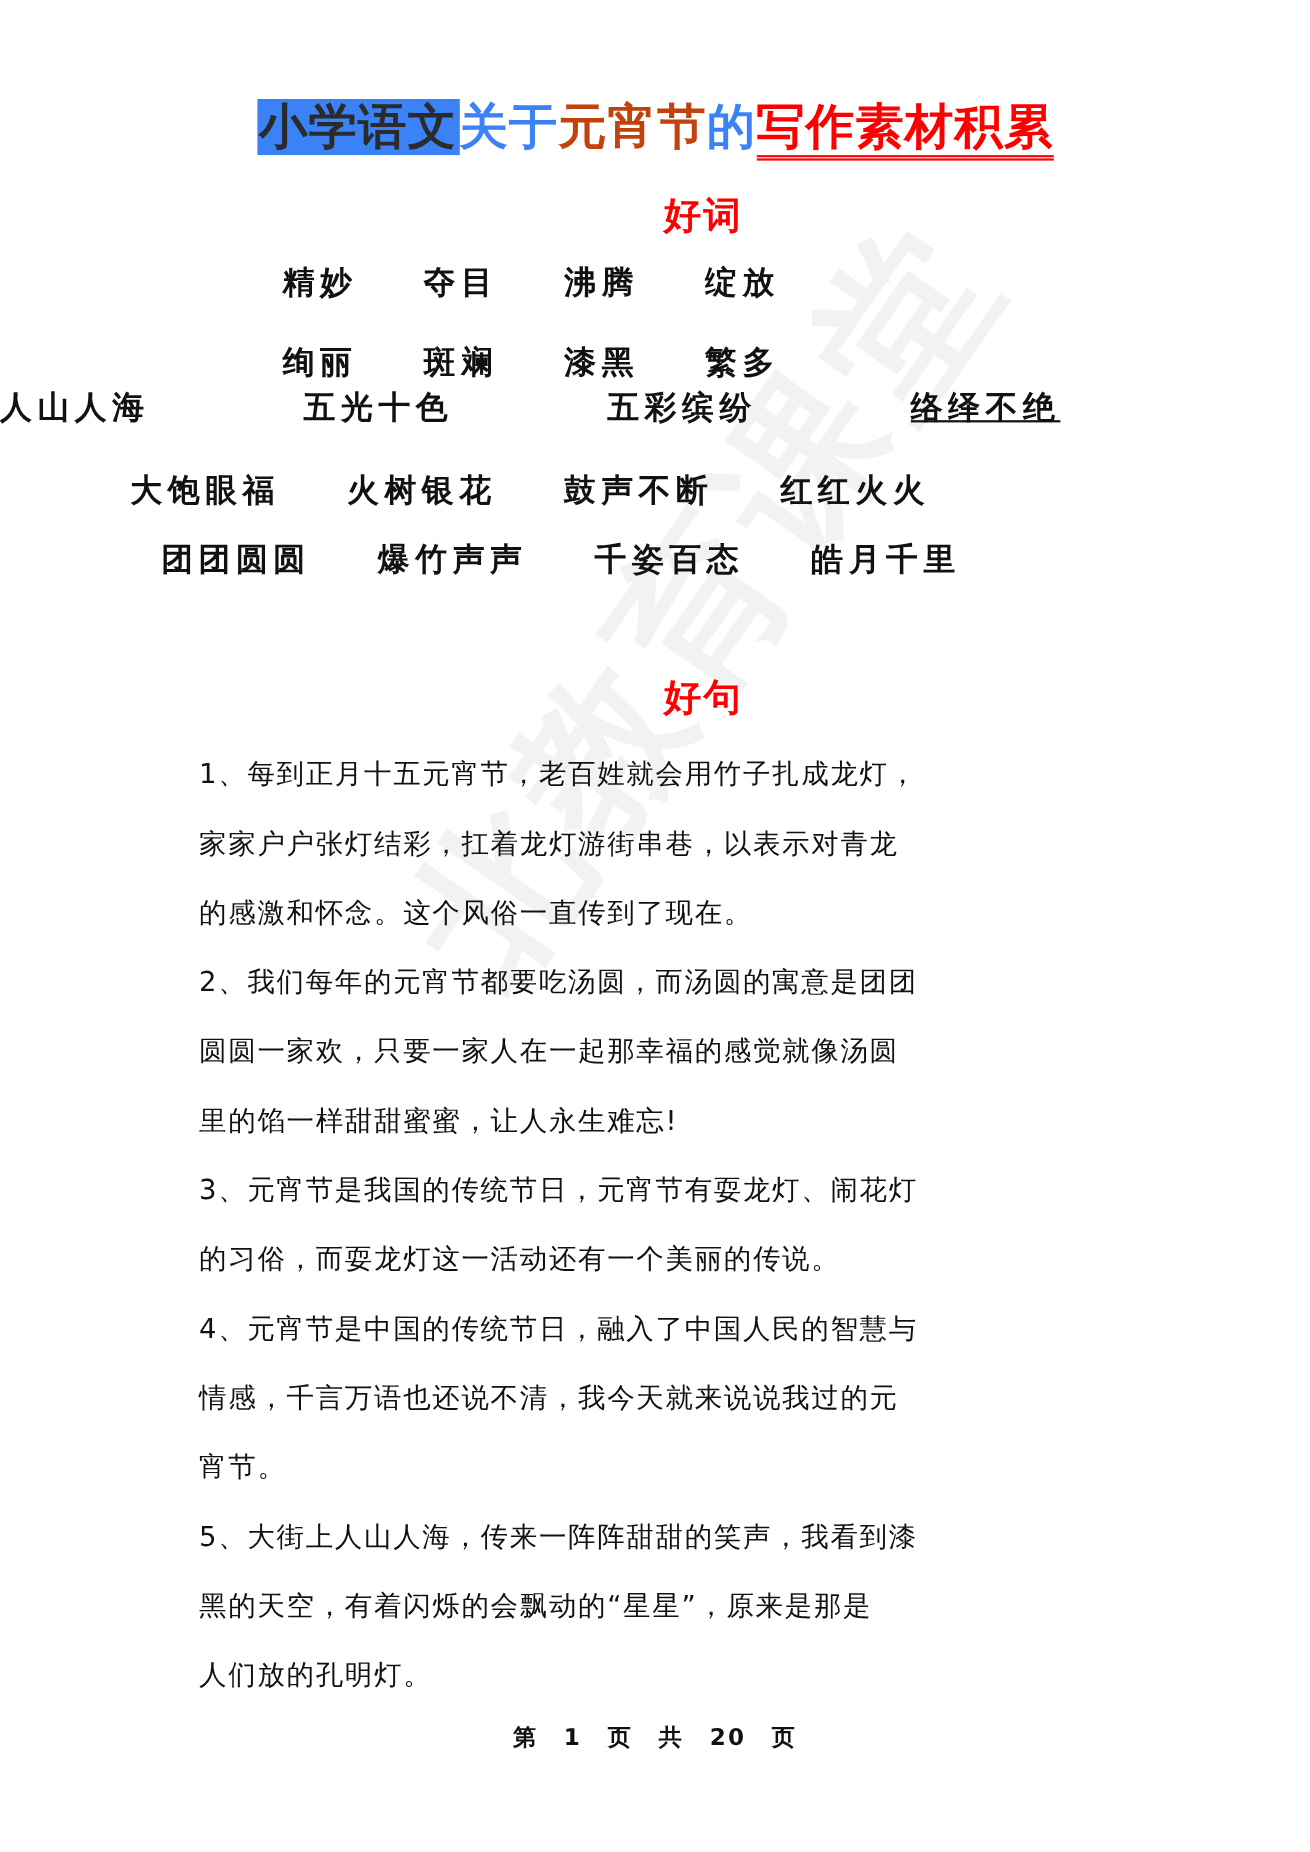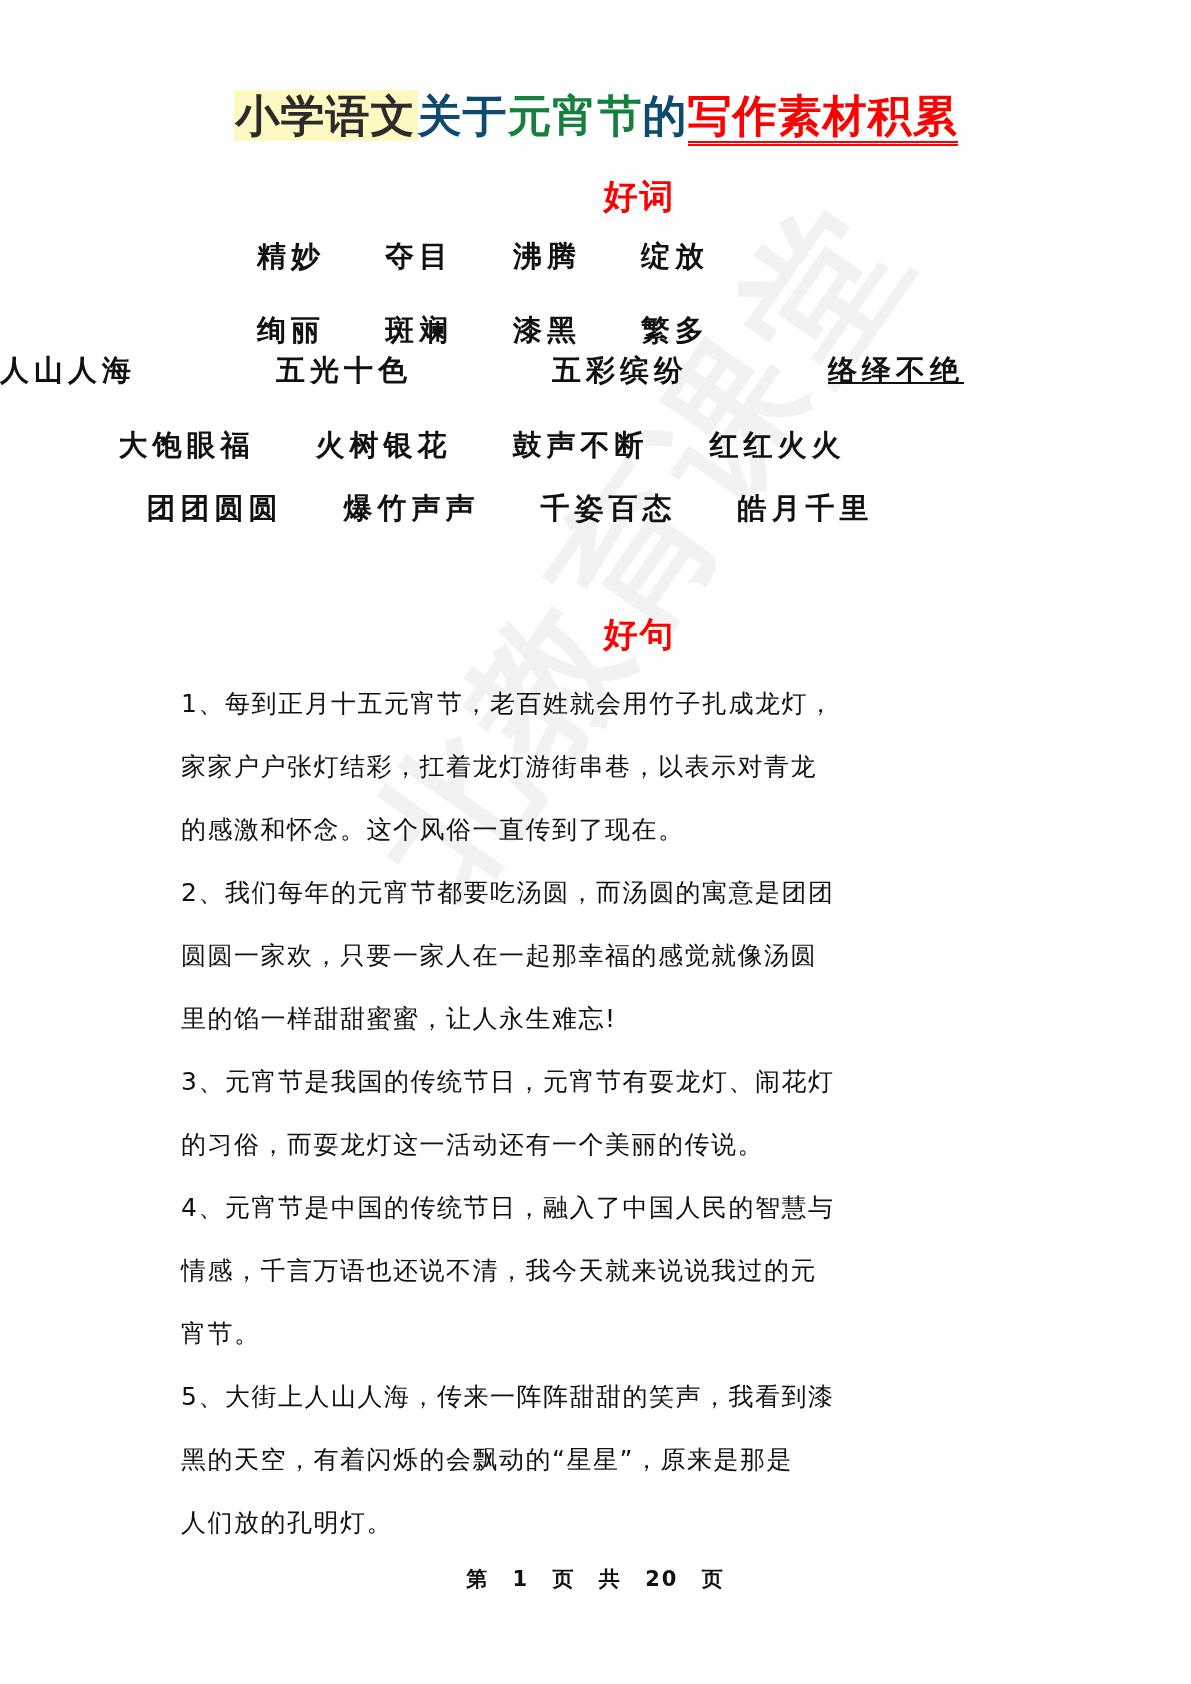--- a/index.html
+++ b/index.html
@@ -7,23 +7,23 @@
       width: 1191px; height: 1684px; position: relative; overflow: hidden;
       font-family: "DejaVu Sans", "Liberation Sans", sans-serif;
       color: #111111;
     }
     .page { position: absolute; inset: 0; }
     .title {
       position: absolute; top: 80px; left: 0; width: 1191px;
       text-align: center; font-size: 44px; font-weight: bold; line-height: 72px;
       white-space: nowrap; letter-spacing: 1px;
     }
-    .t-hl { background: #fef9c3; color: #2b2b2b; padding: 0 2px; }
-    .t-dark { color: #0c4a6e; }
-    .t-blue { color: #15803d; }
+    .t-hl { background: #3b82f6; color: #2b2b2b; padding: 0 2px; }
+    .t-dark { color: #3b82f6; }
+    .t-blue { color: #c2410c; }
     .t-red {
       color: #ff0000;
       border-bottom: 5px double #ff0000;
       padding-bottom: 0px;
     }
     .section-head {
       position: absolute; left: 0; width: 1191px; text-align: center;
       color: #ff0000; font-weight: bold; font-size: 34px; line-height: 40px;
       letter-spacing: 2px;
       margin-left: 44px;

